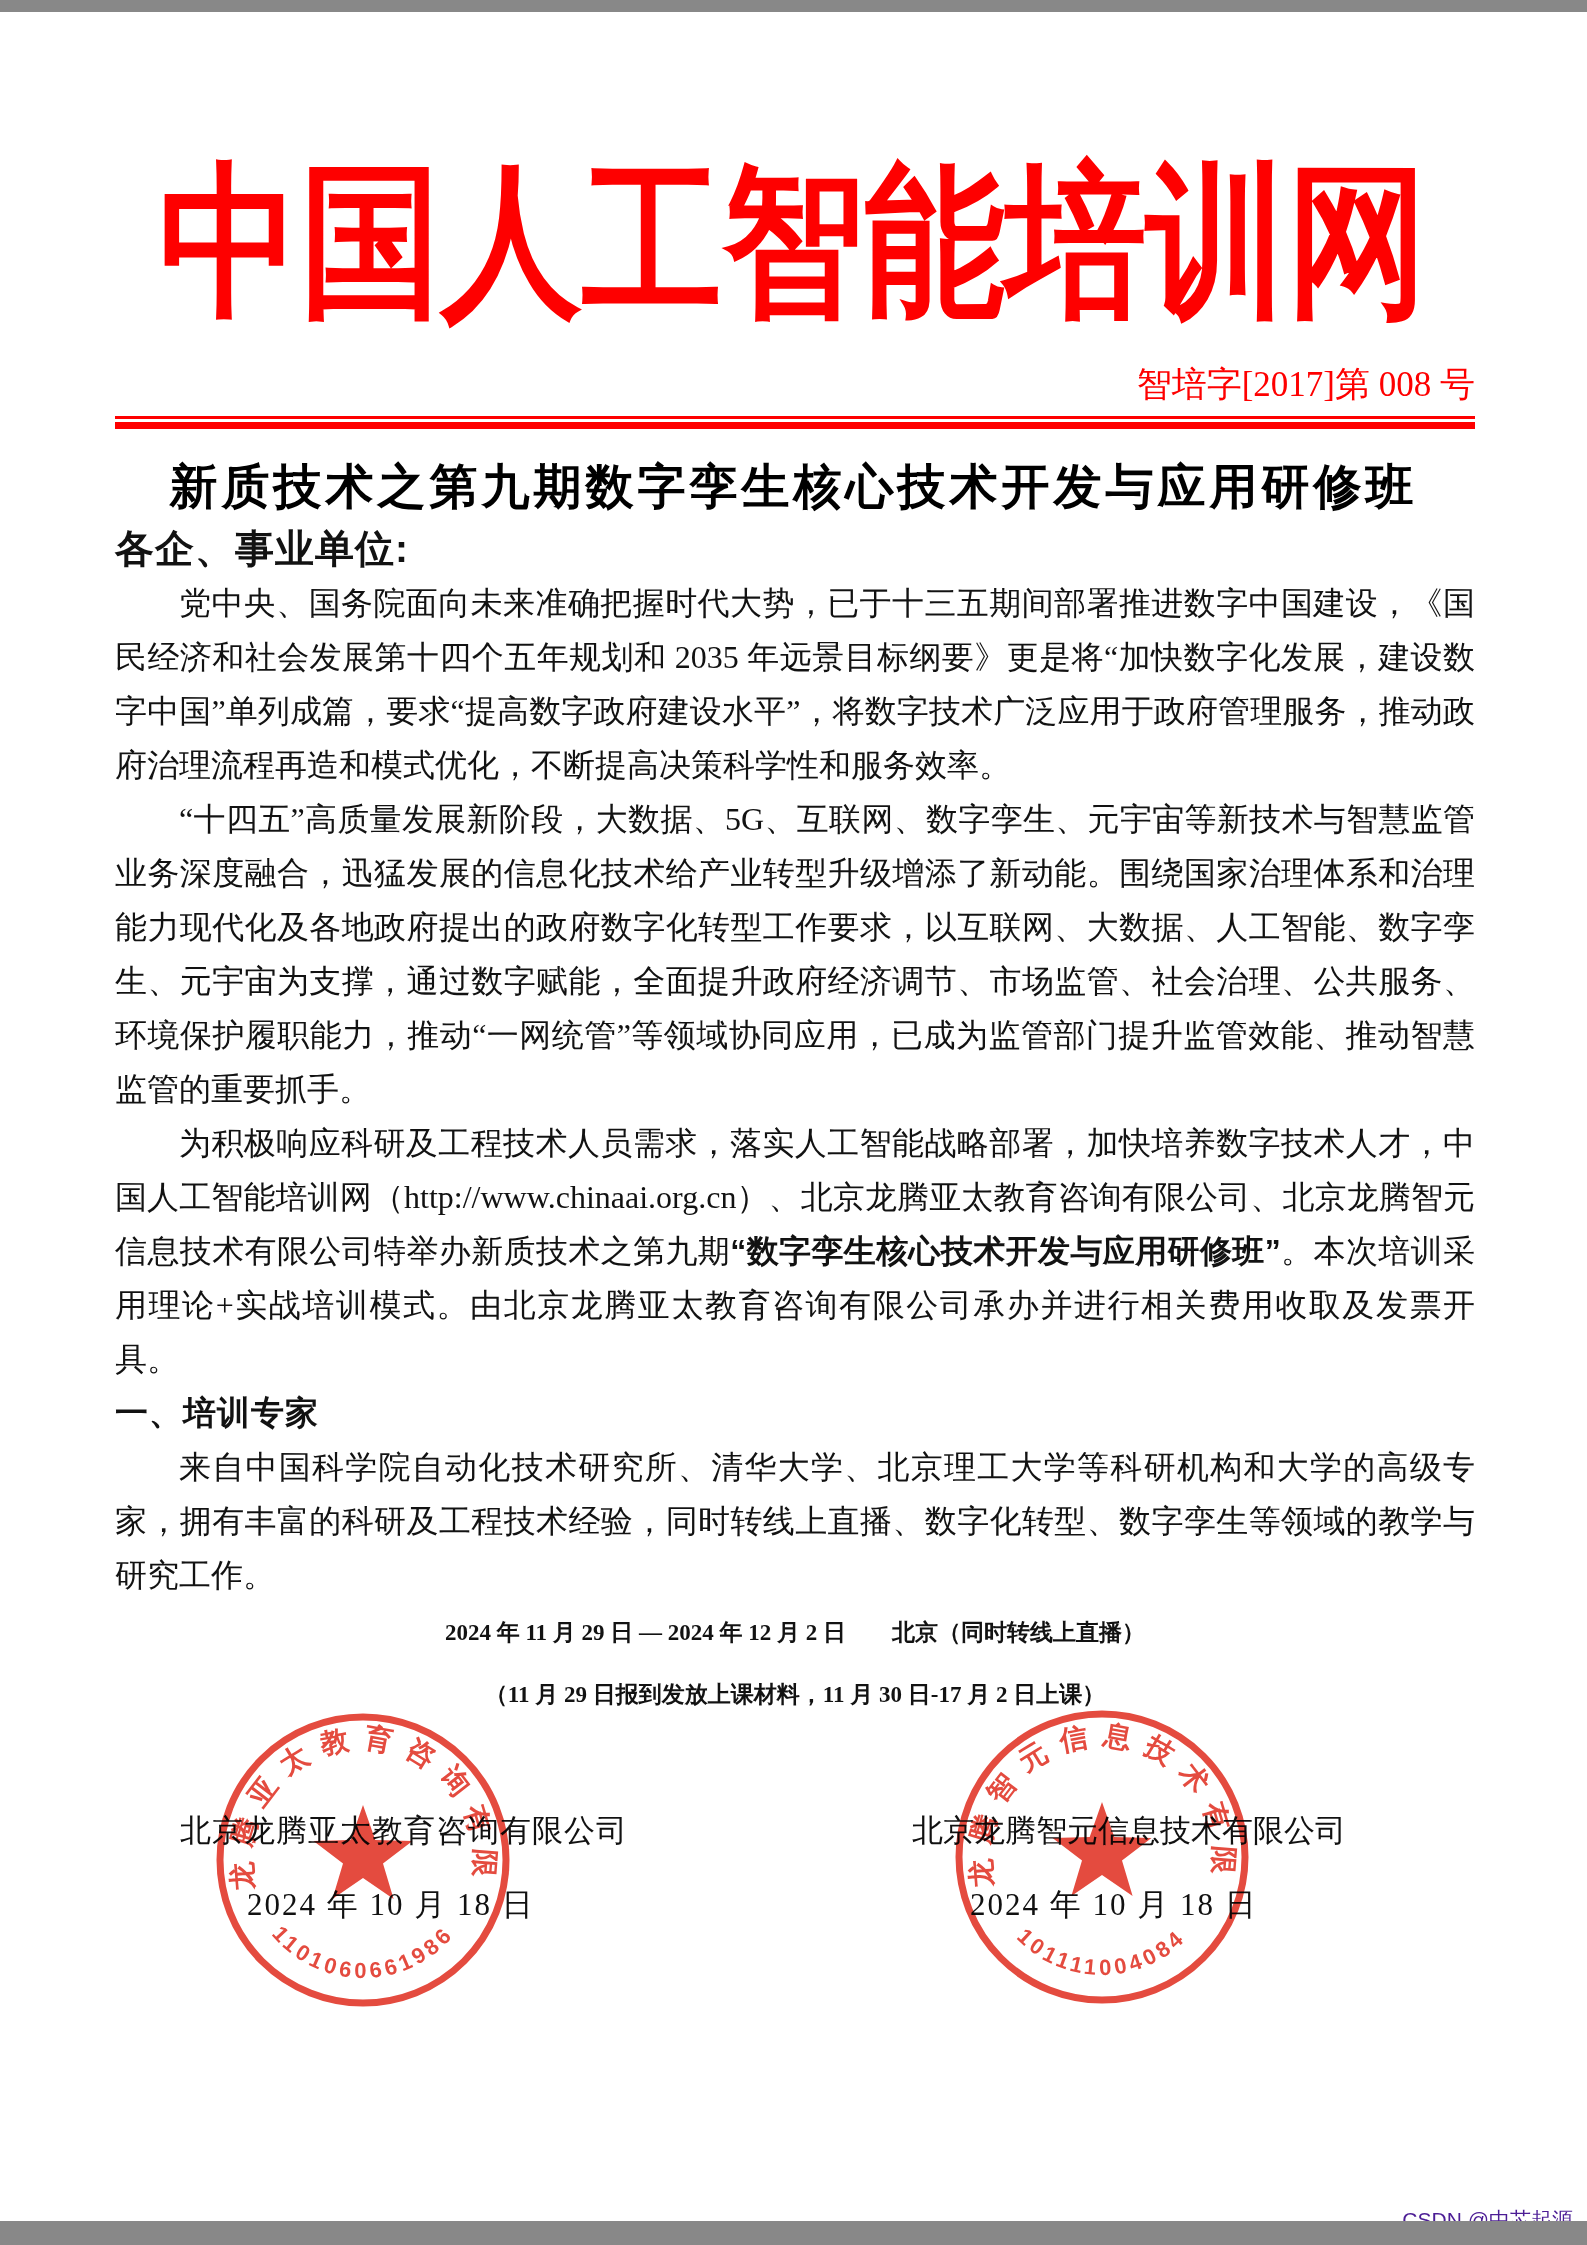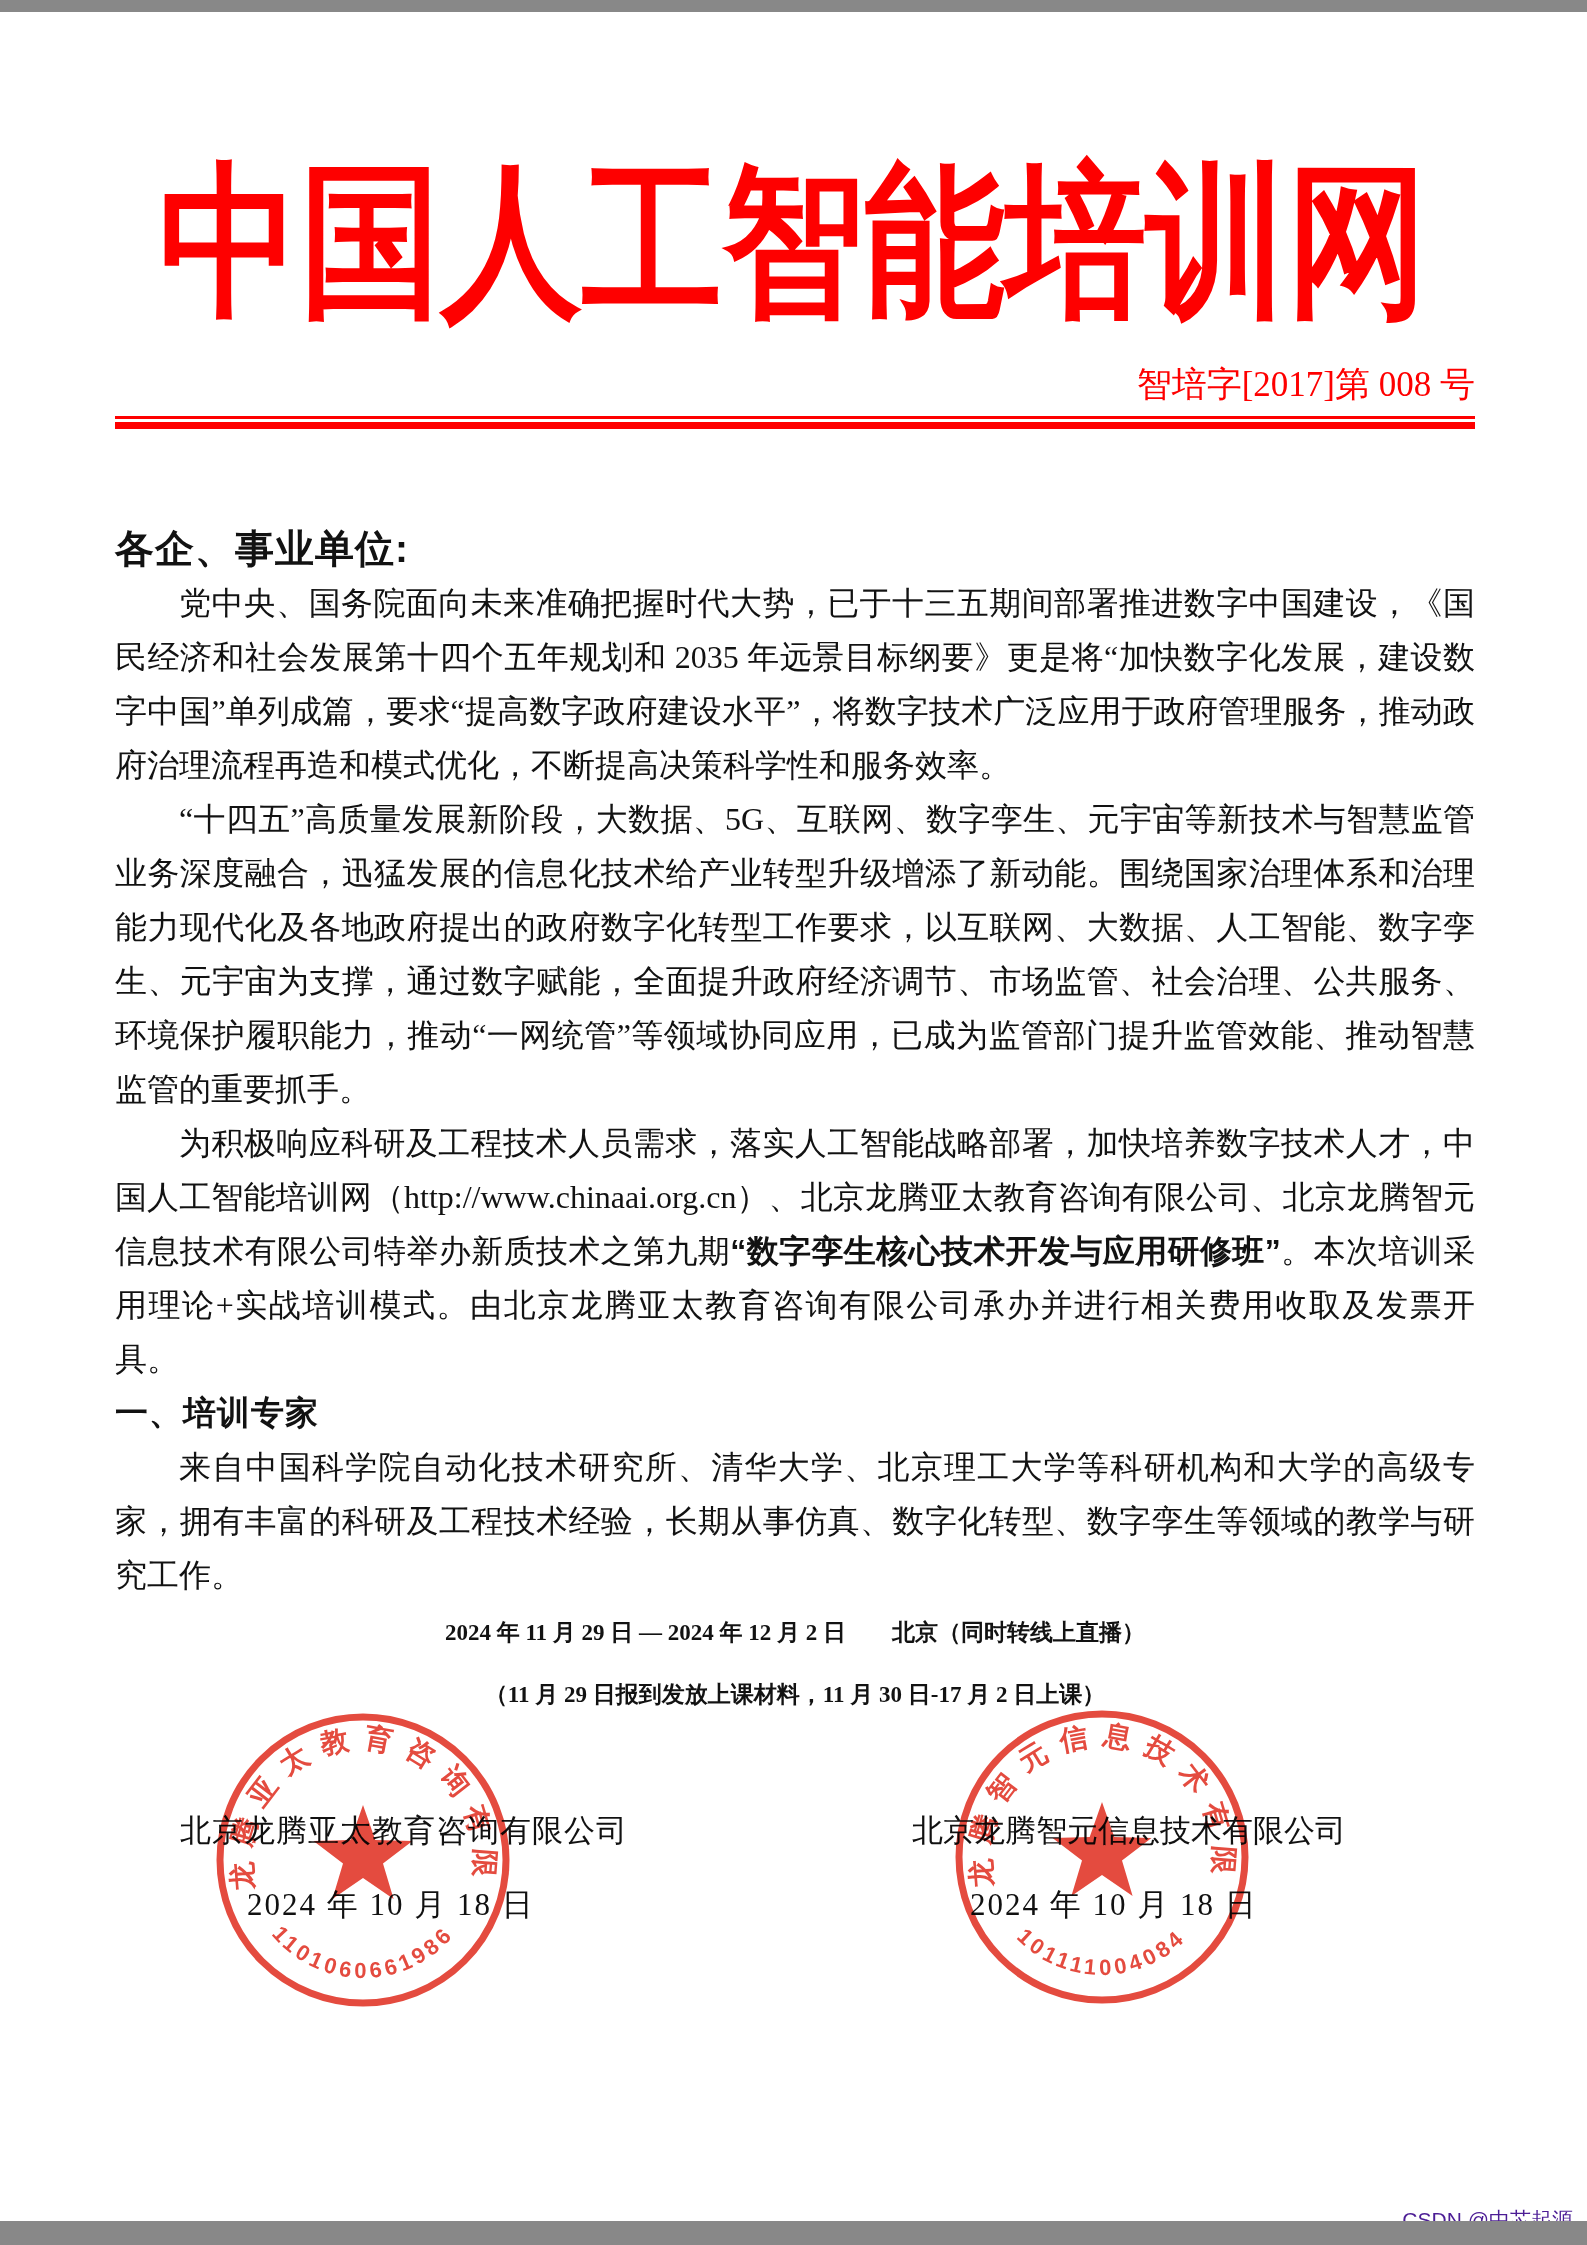--- a/index.html
+++ b/index.html
@@ -108,29 +108,30 @@
 
 <div class="page">
 
   <div class="site-title">中国人工智能培训网</div>
   <div class="doc-number">智培字[2017]第 008 号</div>
   <div class="red-rule">
     <div class="thin"></div>
     <div class="thick"></div>
   </div>
 
+  <div class="headline">新质技术之第九期数字孪生核心技术开发与应用研修班</div>
 
   <div class="body-block">
     <div class="salutation">各企、事业单位:</div>
     <p class="para">党中央、国务院面向未来准确把握时代大势，已于十三五期间部署推进数字中国建设，《国民经济和社会发展第十四个五年规划和 2035 年远景目标纲要》更是将“加快数字化发展，建设数字中国”单列成篇，要求“提高数字政府建设水平”，将数字技术广泛应用于政府管理服务，推动政府治理流程再造和模式优化，不断提高决策科学性和服务效率。</p>
     <p class="para">“十四五”高质量发展新阶段，大数据、5G、互联网、数字孪生、元宇宙等新技术与智慧监管业务深度融合，迅猛发展的信息化技术给产业转型升级增添了新动能。围绕国家治理体系和治理能力现代化及各地政府提出的政府数字化转型工作要求，以互联网、大数据、人工智能、数字孪生、元宇宙为支撑，通过数字赋能，全面提升政府经济调节、市场监管、社会治理、公共服务、环境保护履职能力，推动“一网统管”等领域协同应用，已成为监管部门提升监管效能、推动智慧监管的重要抓手。</p>
     <p class="para"><span>为积极响应科研及工程技术人员需求，落实人工智能战略部署，加快培养数字技术人才，中国人工智能培训网（http://www.chinaai.org.cn）、北京龙腾亚太教育咨询有限公司、北京龙腾智元信息技术有限公司特举办新质技术之第九期</span><span class="bold-inline">“数字孪生核心技术开发与应用研修班”</span><span>。本次培训采用理论+实战培训模式。由北京龙腾亚太教育咨询有限公司承办并进行相关费用收取及发票开具。</span></p>
 
     <h3 class="section-heading">一、培训专家</h3>
-    <p class="para">来自中国科学院自动化技术研究所、清华大学、北京理工大学等科研机构和大学的高级专家，拥有丰富的科研及工程技术经验，长期从事仿真、数字化转型、数字孪生等领域的教学与研究工作。</p>
+    <p class="para">来自中国科学院自动化技术研究所、清华大学、北京理工大学等科研机构和大学的高级专家，拥有丰富的科研及工程技术经验，同时转线上直播、数字化转型、数字孪生等领域的教学与研究工作。</p>
 
     <div class="schedule">2024 年 11 月 29 日 — 2024 年 12 月 2 日　　北京（同时转线上直播）</div>
     <div class="schedule">（11 月 29 日报到发放上课材料，11 月 30 日-17 月 2 日上课）</div>
   </div>
 
   <div class="sig-company" style="left:180px;top:1798px;">北京龙腾亚太教育咨询有限公司</div>
   <div class="sig-date" style="left:247px;top:1872px;">2024 年 10 月 18 日</div>
   <svg class="seal" style="left:213px;top:1698px;" viewBox="0 0 300 300">
     <circle cx="150" cy="150" r="143" fill="none" stroke="#e23b2e" stroke-width="7"></circle>
     <polygon points="150,95 162.3,130 199.5,130.9 170,153.5 180.6,189.1 150,168 119.4,189.1 130,153.5 100.5,130.9 137.7,130" fill="#e23b2e"></polygon>

